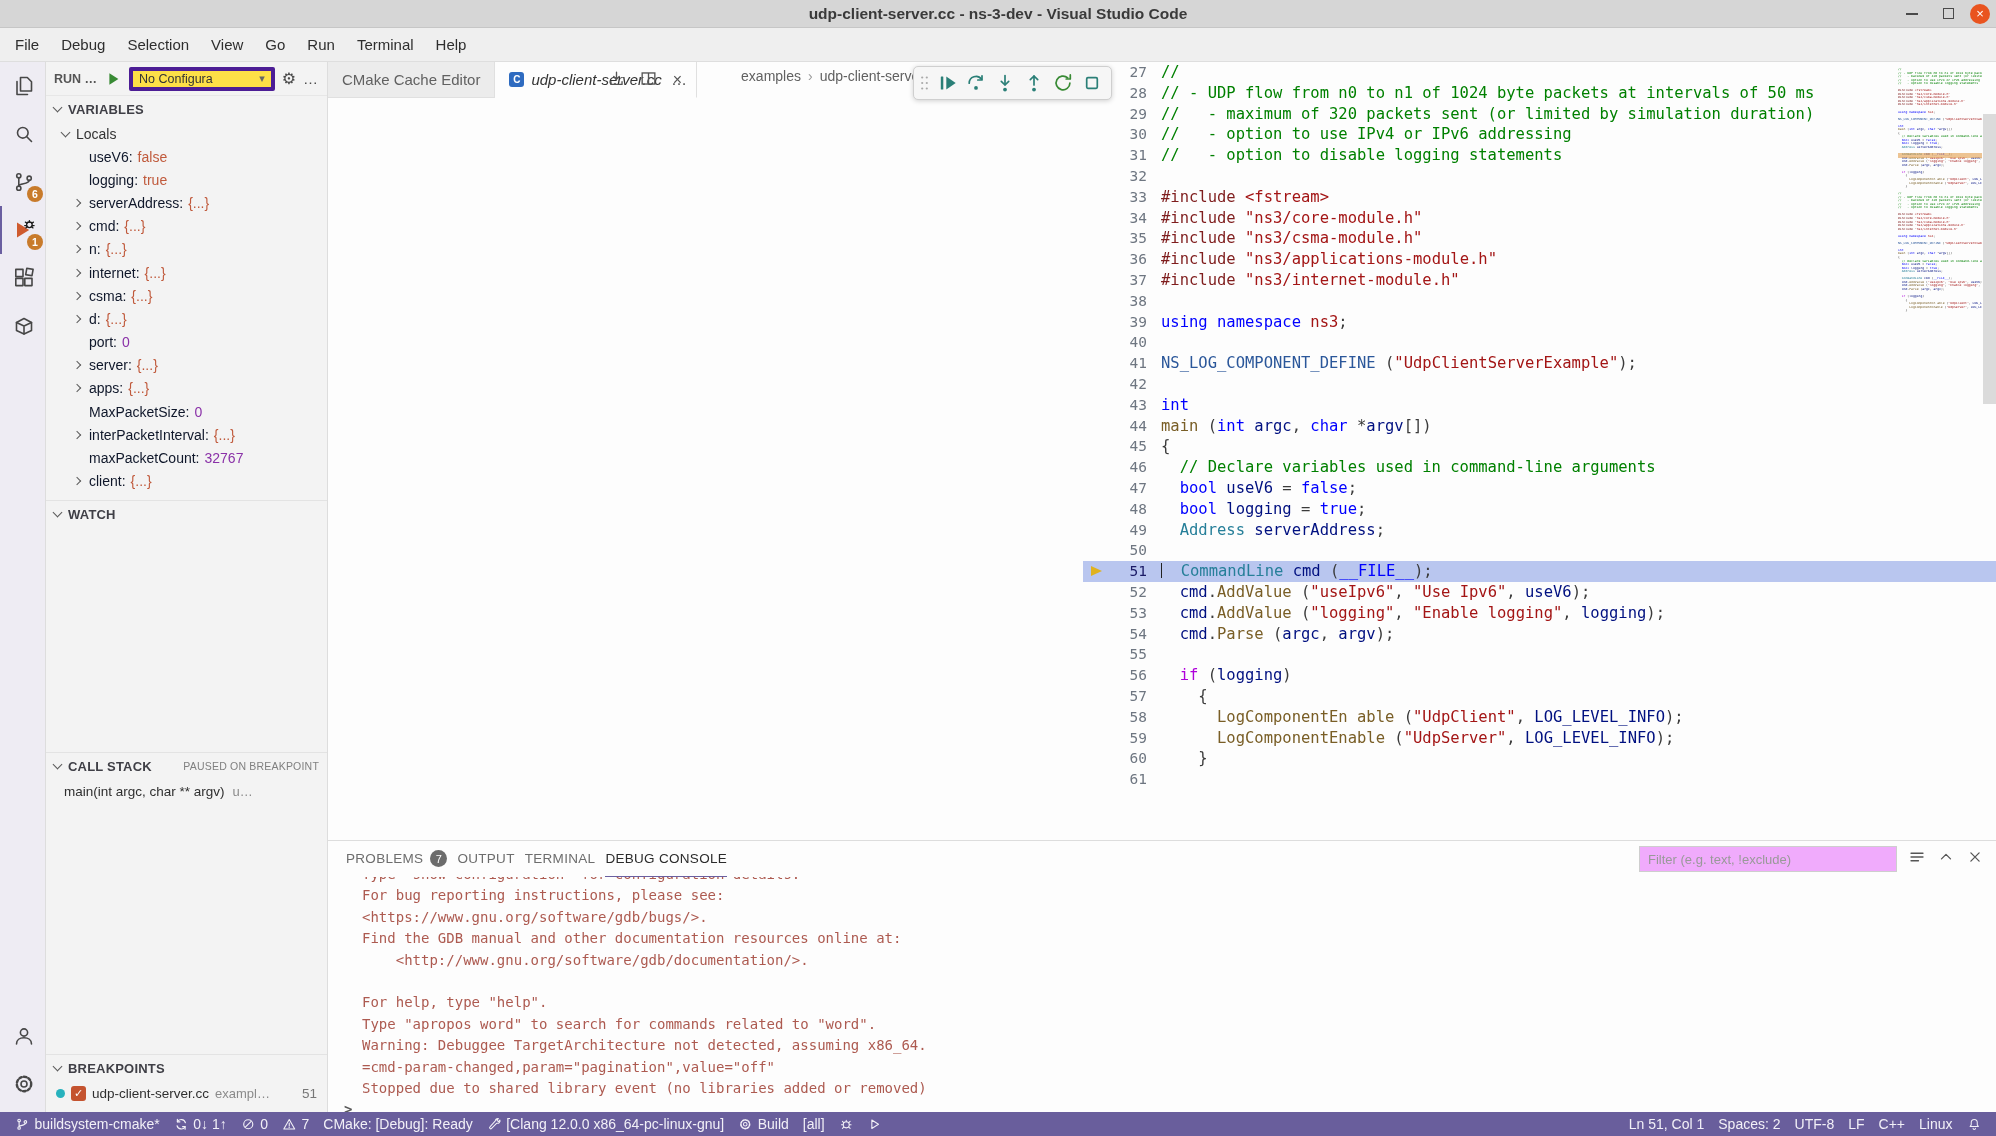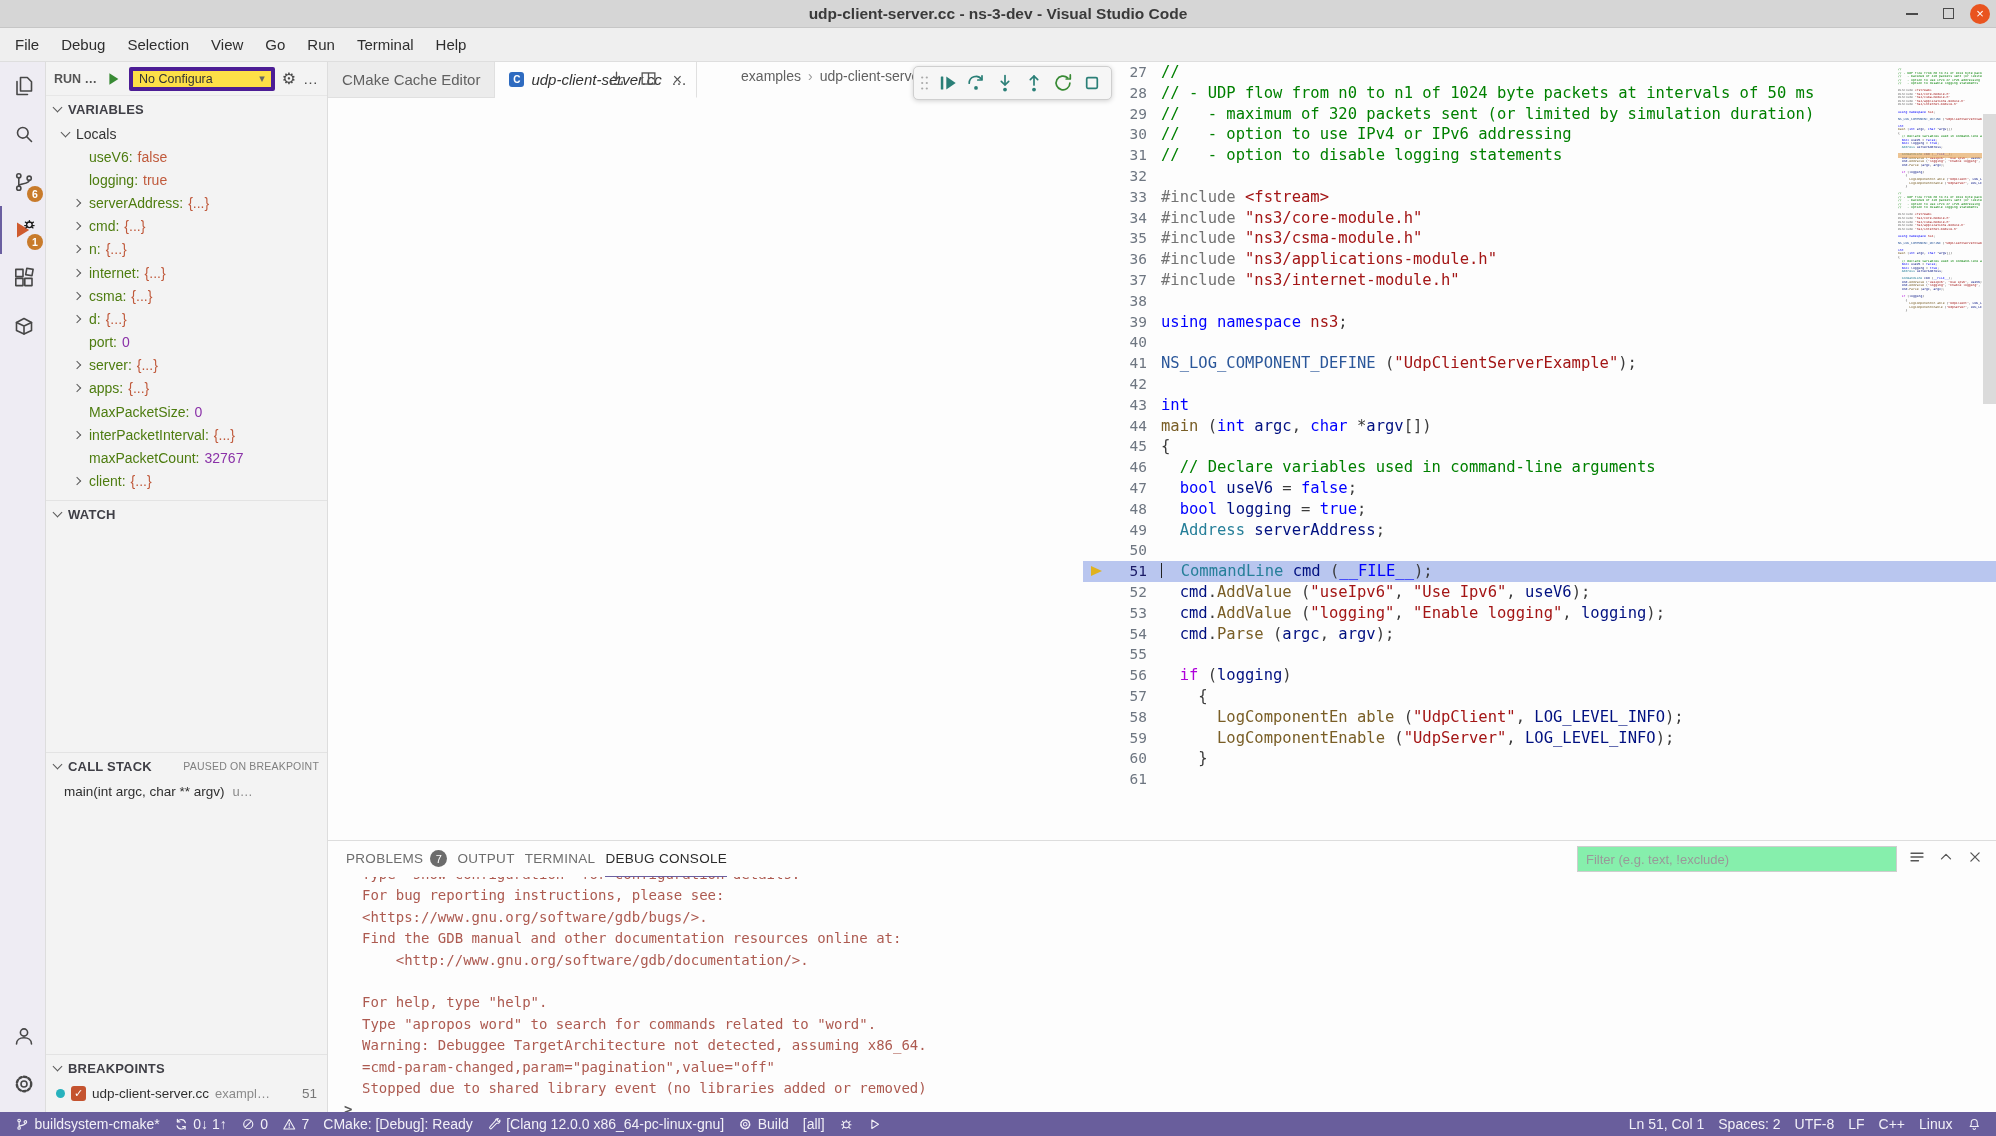--- a/index.html
+++ b/index.html
@@ -58,21 +58,21 @@
   .sec-header { height:26px; display:flex; align-items:center; gap:7px; padding:0 8px;
     font-size:13px; font-weight:700; color:#3f3f46; letter-spacing:.2px; flex:none; }
   .sec-badge { margin-left:auto; font-size:10.5px; font-weight:400; color:#808080; letter-spacing:.2px; }
   .chev { width:7px; height:7px; border-right:1.5px solid #5a5a5a; border-bottom:1.5px solid #5a5a5a;
     transform:rotate(45deg); flex:none; margin-top:-3px; }
   .chev.right { transform:rotate(-45deg); margin-top:0; }
   .scope-row { height:23px; display:flex; align-items:center; gap:7px; padding-left:16px; font-size:14px; color:#333; }
   .var-row { height:23.2px; display:flex; align-items:center; padding-left:28px; font-size:14px; white-space:nowrap; }
   .var-chev { width:15px; flex:none; display:flex; align-items:center; }
   .var-chev .chev { width:6px; height:6px; }
-  .var-name { color:#4d7c0f; margin-right:5px;text-align:center; }
+  .var-name { color:#0f172a; margin-right:5px;text-align:center; }
   .var-val.bool, .var-val.obj { color:#c05a3c; }
   .var-val.num { color:#8a31a8; }
   .frame-row { height:24px; display:flex; align-items:center; padding:0 8px 0 18px; font-size:13.5px; color:#2f2f2f; white-space:nowrap; }
   .frame-file { color:#8b8b8b; margin-left:8px; font-size:13px; }
   .bp-row { height:24px; display:flex; align-items:center; gap:6px; padding:0 10px; font-size:13.5px; }
   .bp-dot { width:9px; height:9px; border-radius:50%; background:#27b2bd; flex:none; }
   .bp-check { width:15px; height:15px; border-radius:3px; background:#c4532f; color:#fff; font-size:11px;
     display:flex; align-items:center; justify-content:center; flex:none; }
   .bp-file { color:#2f2f2f; white-space:nowrap; overflow:hidden; }
   .bp-path { color:#8b8b8b; font-size:13px; }
@@ -113,42 +113,42 @@
   .code-line { height:20.8px; line-height:20.8px; display:flex; white-space:pre; }
   .code-line.active { background:#b9c6ef; }
   .bpm { width:28px; flex:none; position:relative; }
   .dbg-arrow { position:absolute; left:8px; top:5px; width:0; height:0;
     border-left:11px solid #e0b21f; border-top:5.5px solid transparent; border-bottom:5.5px solid transparent; }
   .ln { width:36px; flex:none; text-align:right; color:#6e7681; font-size:14.5px; }
   .code-line.active .ln { color:#1b1b66; }
   .ct { padding-left:14px; }
   .cursor { display:inline-block; width:0; border-left:1.6px solid #222; height:15px; vertical-align:-2px; }
 
-  .tk-cm{color:#008000} .tk-pp{color:#737373} .tk-str{color:#a31515} .tk-kw{color:#0000ff}
+  .tk-cm{color:#008000} .tk-pp{color:#7f1d1d} .tk-str{color:#a31515} .tk-kw{color:#0000ff}
   .tk-ctl{color:#af00db} .tk-ty{color:#267f99} .tk-fn{color:#795e26} .tk-var{color:#001080}
   .tk-mac{color:#2b579a} .tk-ns{color:#a31515} .tk-pl{color:#3b3b3b}
 
   .minimap { position:absolute; top:6px; right:14px; width:84px; overflow:hidden;
     font-family:"DejaVu Sans Mono", monospace; font-size:3.1px; line-height:3.55px; white-space:pre; color:#555; }
   .mini-line { height:3.55px; overflow:hidden; }
   .mini-hl { position:absolute; left:0; right:0; top:85px; height:5px; background:rgba(224,150,60,.55); }
   .scroll-thumb { position:absolute; top:52px; right:0; width:13px; height:290px; background:rgba(100,100,100,.22); }
 
   
   .panel { flex:1; min-height:0; border-top:1px solid #ddd; background:#fdfdfd; display:flex; flex-direction:column; }
   .panel-header { height:36px; flex:none; display:flex; align-items:center; justify-content:space-between; padding:0 12px 0 18px; }
   .panel-tabs { display:flex; align-items:center; gap:10px; height:100%; }
   .panel-tab { display:flex; align-items:center; gap:7px; font-size:13.5px; color:#6d6d6d; height:100%;
     border-bottom:1.6px solid transparent; letter-spacing:.3px; }
   .panel-tab.active { color:#2b2b2b; border-bottom-color:#6a5fa0; }
   .panel-badge { min-width:17px; height:17px; border-radius:9px; background:#6c6c6c; color:#fff; font-size:11px;
     display:flex; align-items:center; justify-content:center; padding:0 3px; }
   .panel-right { display:flex; align-items:center; gap:11px; color:#555; }
   .panel-right svg { width:18px; height:18px; }
-  .filter-input { width:320px; height:26px; border:1px solid #cecece; background:#86efac; padding:0 8px;
+  .filter-input { width:258px; height:26px; border:1px solid #cecece; background:#f0abfc; padding:0 8px;
     font-size:13px; color:#333; font-family:"Liberation Sans", sans-serif; outline:none; }
   .filter-input::placeholder { color:#999; }
   .console { flex:1; overflow:hidden; padding-left:34px; font-family:"DejaVu Sans Mono", monospace;
     font-size:14px; color:#ad5a50; }
   .console-line { min-height:21.4px; line-height:21.4px; white-space:pre; }
   .console-line:first-child { margin-top:-13px; }
   .console-prompt { color:#5a5a5a; margin-left:-18px; line-height:21.4px; font-weight:600; }
 
   
   .statusbar { height:24px; flex:none; background:#695e9c; color:#f2f0f7; display:flex;

